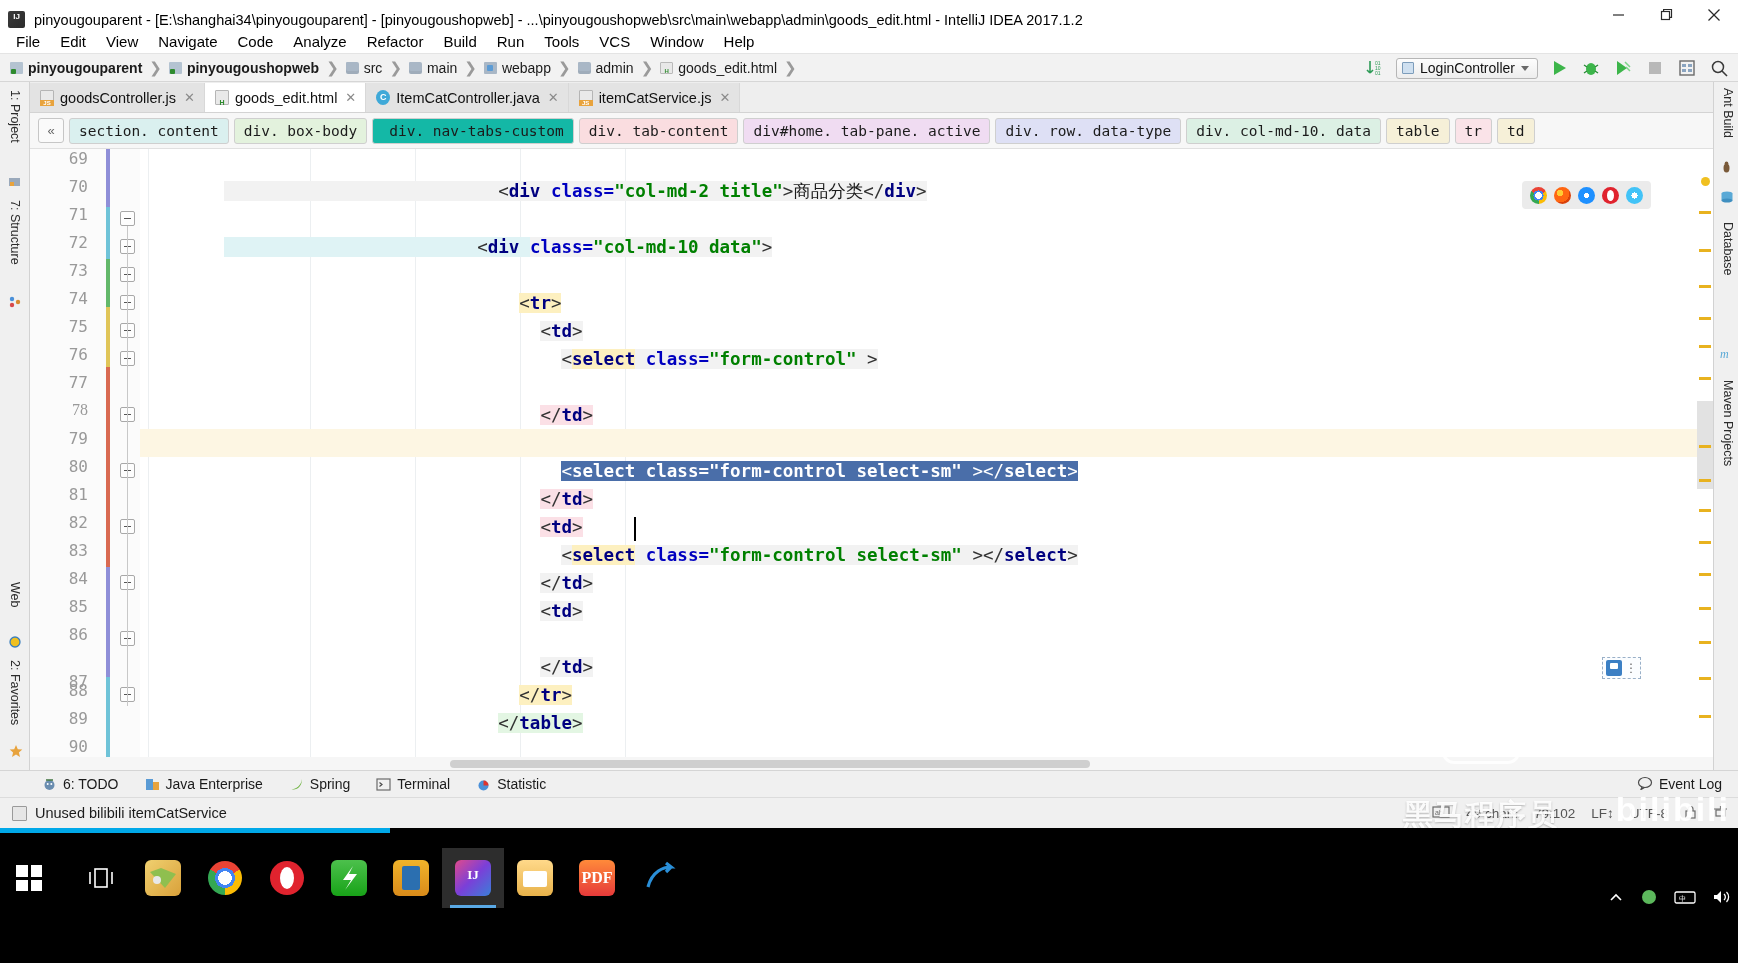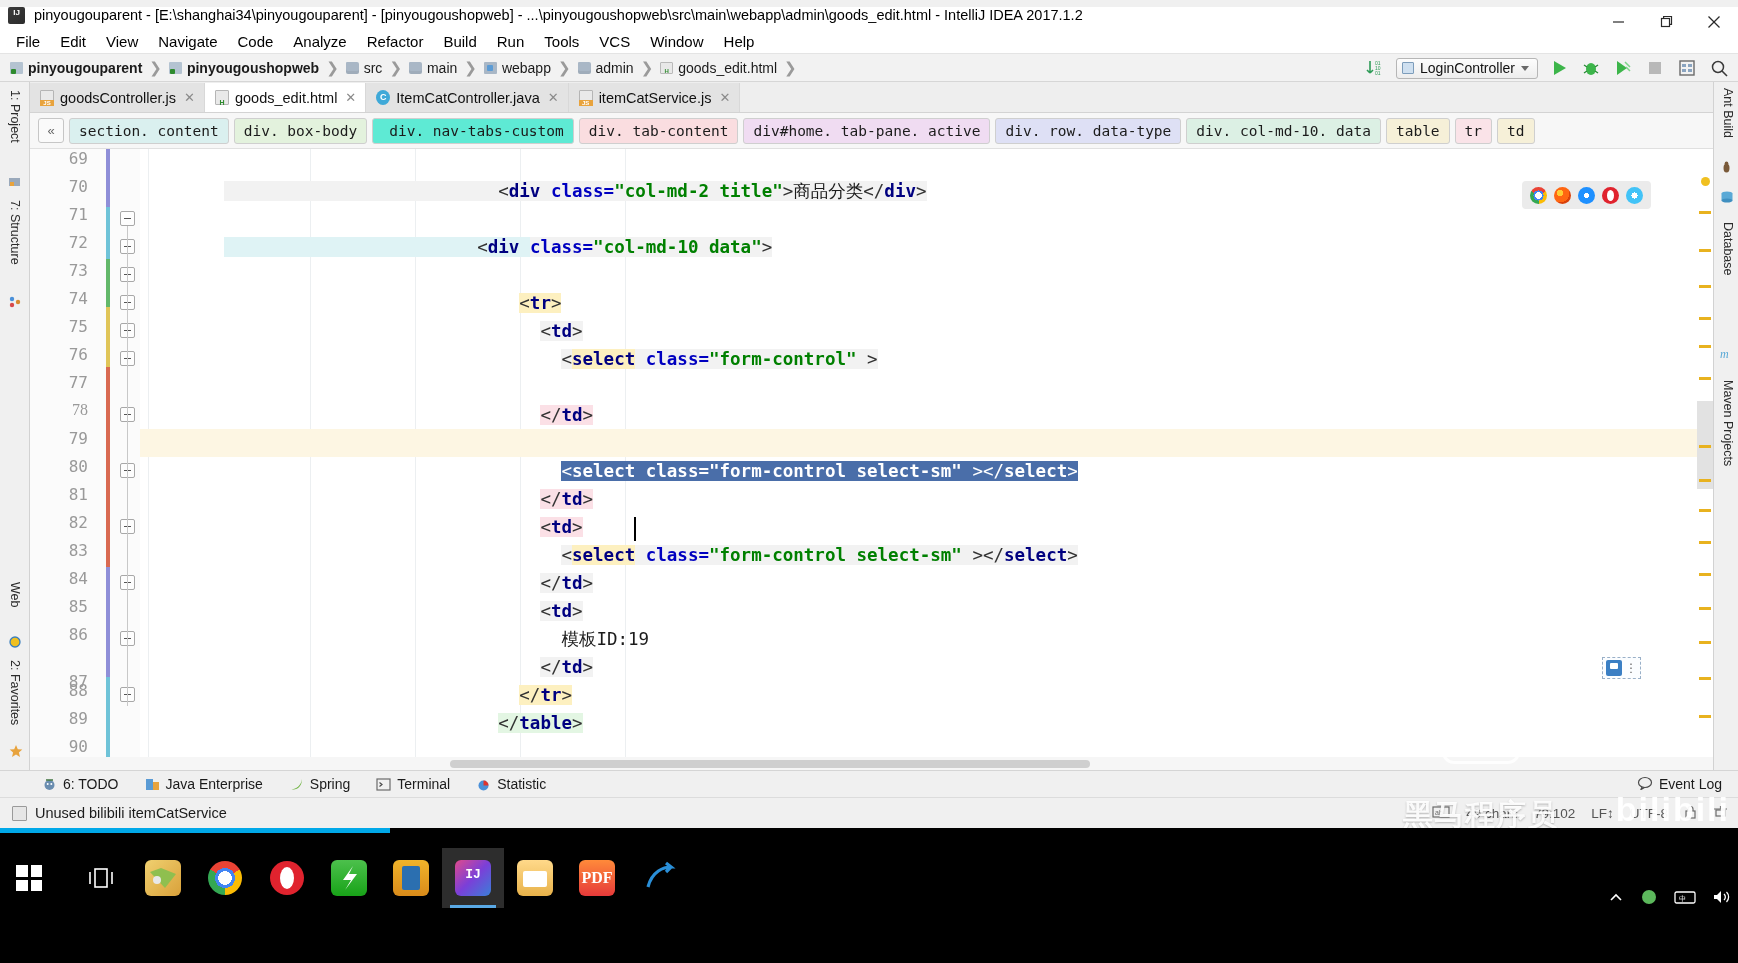--- a/index.html
+++ b/index.html
@@ -8,22 +8,22 @@
     font-family: "Liberation Sans", sans-serif;
     background:#ffffff;
     font-size:15px;
     color:#1a1a1a;
     -webkit-font-smoothing:antialiased;
   }
   .app { position:relative; width:1738px; height:963px; background:#f0f0f0; }
 
   
   .titlebar{
-    position:absolute; left:0; top:7px; width:1738px; height:29px;
-    background:#ffffff; display:flex; align-items:flex-start;
+    position:absolute; left:0; top:0; width:1738px; height:29px;
+    background:#ffffff; display:flex; align-items:flex-end;
     border-bottom:1px solid #ffffff;
   }
   .title-ij-icon{
     width:17px;height:17px;margin-left:8px;margin-right:9px;
     background:linear-gradient(135deg,#3b3b3b 0%,#2b2b2b 100%);
     border-radius:2px;position:relative;flex:none;
   }
   .title-ij-icon:after{
     content:"IJ";position:absolute;left:0;right:0;top:1px;
     font-size:8px;color:#fff;text-align:center;font-weight:bold;
@@ -505,21 +505,21 @@
       <span class="fileic js"></span>
       <span>itemCatService.js</span>
       <span class="x">✕</span>
     </div>
   </div>
 
   <div class="sbreads">
     <div class="sb-collapse">«</div>
     <div class="sb" style="background:#daf0ef;">section. content</div>
     <div class="sb" style="background:#e3f2dd;text-align:right;">div. box-body</div>
-    <div class="sb" style="background:#5eead4;padding-left:16px;">div. nav-tabs-custom</div>
+    <div class="sb" style="background:#14b8a6;padding-left:16px;">div. nav-tabs-custom</div>
     <div class="sb" style="background:#fadde0;">div. tab-content</div>
     <div class="sb" style="background:#f0dcf2;">div#home. tab-pane. active</div>
     <div class="sb" style="background:#dee0f5;">div. row. data-type</div>
     <div class="sb" style="background:#dcf0e4;">div. col-md-10. data</div>
     <div class="sb" style="background:#f6f0d8;">table</div>
     <div class="sb" style="background:#fae3e8;">tr</div>
     <div class="sb" style="background:#f6f0d8;">td</div>
   </div>
 
   <div class="editor">
@@ -613,23 +613,20 @@
       </div>
       <div class="cline" style="top:364px;">
         <span>                                </span><span class="bg-tagsoft"><span class="angle">&lt;</span><span class="bg-yellow"><span class="tag">select</span></span> <span class="attr">class=</span><span class="val">"form-control select-sm"</span> <span class="angle">&gt;&lt;/</span><span class="tag">select</span><span class="angle">&gt;</span></span>
       </div>
       <div class="cline" style="top:392px;">
         <span>                              </span><span class="bg-tagsoft"><span class="angle">&lt;/</span><span class="tag">td</span><span class="angle">&gt;</span></span>
       </div>
       <div class="cline" style="top:420px;">
         <span>                              </span><span class="bg-tagsoft"><span class="angle">&lt;</span><span class="tag">td</span><span class="angle">&gt;</span></span>
       </div>
-      <div class="cline" style="top:448px;">
-        <span>                                </span><span class="txt">模板ID:19</span>
-      </div>
       <div class="cline" style="top:476px;">
         <span>                              </span><span class="bg-tagsoft"><span class="angle">&lt;/</span><span class="tag">td</span><span class="angle">&gt;</span></span>
       </div>
       <div class="cline" style="top:532px;">
         <span>                          </span><span class="bg-green"><span class="angle">&lt;/</span><span class="tag">table</span><span class="angle">&gt;</span></span>
       </div>
       <div class="cline" style="top:504px;">
         <span>                            </span><span class="bg-yellow"><span class="angle">&lt;/</span><span class="tag">tr</span><span class="angle">&gt;</span></span>
       </div>
       <div class="cline" style="top:560px;"></div>
@@ -812,21 +809,21 @@
               </svg>
           </span>
         </div>
         <div class="tbicon">
           <span class="sq" style="background:linear-gradient(#f0b32a,#d98b1a);position:relative;">
             <span style="position:absolute;left:9px;top:6px;width:18px;height:24px;background:#2b6fb0;border-radius:2px;"></span>
           </span>
         </div>
         <div class="tbicon active">
           <span class="sq" style="background:linear-gradient(135deg,#e04a8c 0%,#7b3fd8 50%,#3a7fd8 100%);position:relative;">
-            <span style="position:absolute;left:0;right:0;top:7px;text-align:center;font-size:13px;color:#fff;font-weight:bold;font-family:Liberation Mono, monospace;">IJ</span>
+            <span style="position:absolute;left:0;right:0;top:7px;text-align:center;font-size:13px;color:#fff;font-weight:bold;font-family:Liberation Serif, serif;">IJ</span>
           </span>
         </div>
         <div class="tbicon">
           <span class="sq" style="background:linear-gradient(#ffd98a,#e8b24a);position:relative;">
             <span style="position:absolute;left:6px;top:11px;width:24px;height:16px;background:#fff;border-radius:2px;"></span>
           </span>
         </div>
         <div class="tbicon">
           <span class="sq" style="background:linear-gradient(#ff8a3a,#e63a3a);position:relative;">
             <span style="position:absolute;left:0;right:0;top:9px;text-align:center;font-size:16px;color:#fff;font-weight:bold;font-family:Liberation Serif, serif;">PDF</span>

